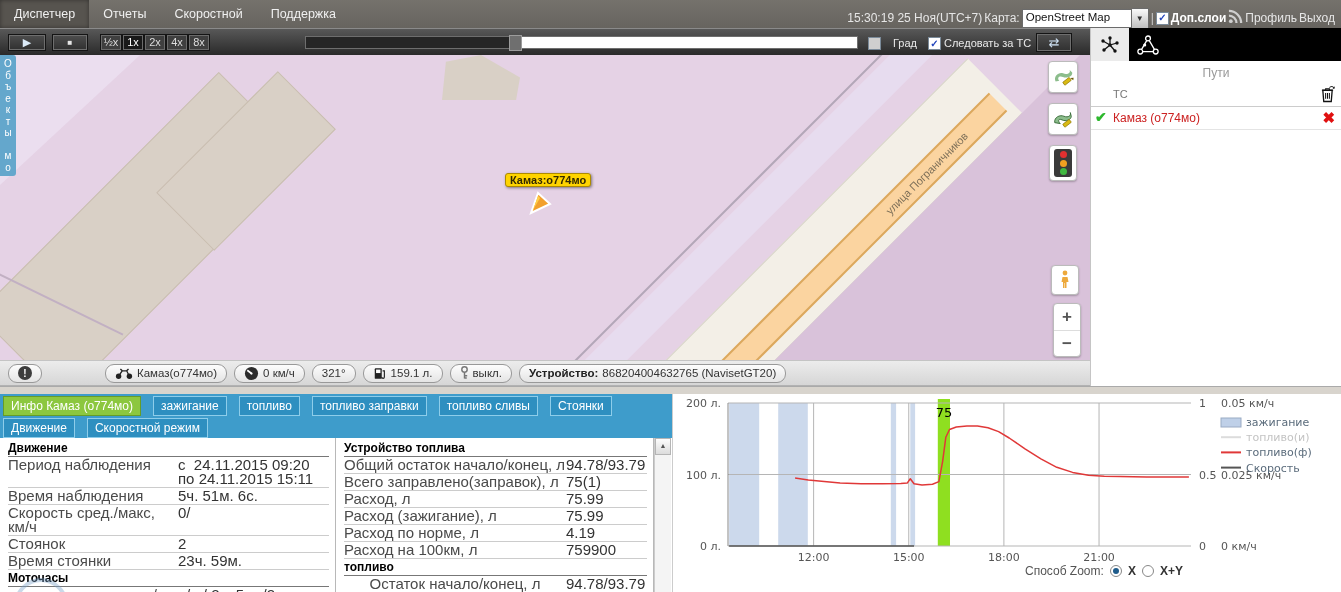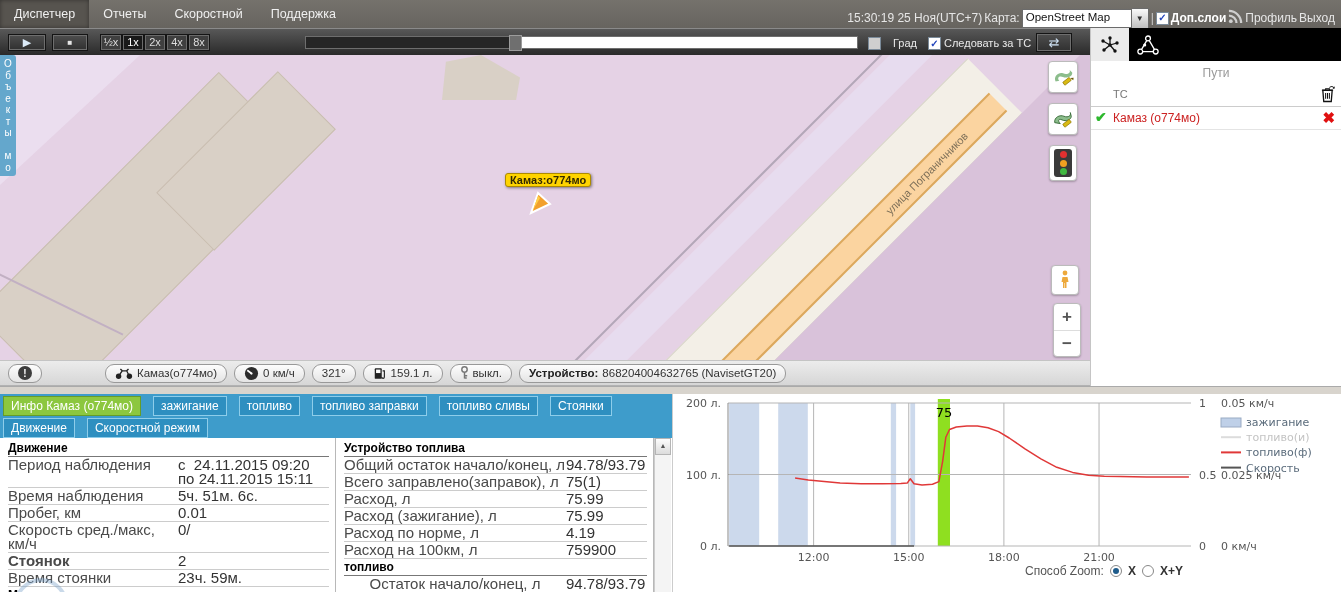--- a/index.html
+++ b/index.html
@@ -341,29 +341,25 @@
             <div class="irow">
               <span class="lbl" style="flex: 0 0 170px;">Период наблюдения</span>
               <span class="val">с  24.11.2015 09:20
 по 24.11.2015 15:11</span>
             </div>
             <div class="irow">
               <span class="lbl" style="flex: 0 0 170px;">Время наблюдения</span>
               <span class="val">5ч. 51м. 6с.</span>
             </div>
             <div class="irow">
-              <span class="lbl" style="flex: 0 0 170px;">Пробег, км</span>
-              <span class="val">0.01</span>
-            </div>
-            <div class="irow">
               <span class="lbl" style="flex: 0 0 170px;">Скорость сред./макс, км/ч</span>
               <span class="val">0/</span>
             </div>
             <div class="irow">
-              <span class="lbl" style="flex: 0 0 170px; font-weight: bold;">Стоянок</span>
+              <span class="lbl" style="flex: 0 0 170px;">Стоянок</span>
               <span class="val">2</span>
             </div>
             <div class="irow">
               <span class="lbl" style="flex: 0 0 170px;">Время стоянки</span>
               <span class="val">23ч. 59м.</span>
             </div>
             <div class="sec-header">Моточасы</div>
             <div class="irow">
               <span class="lbl" style="flex: 0 0 170px;">зажигание движение/стоянка</span>
               <span class="val">п/а / 2ч. 5м. /2ч.</span>

